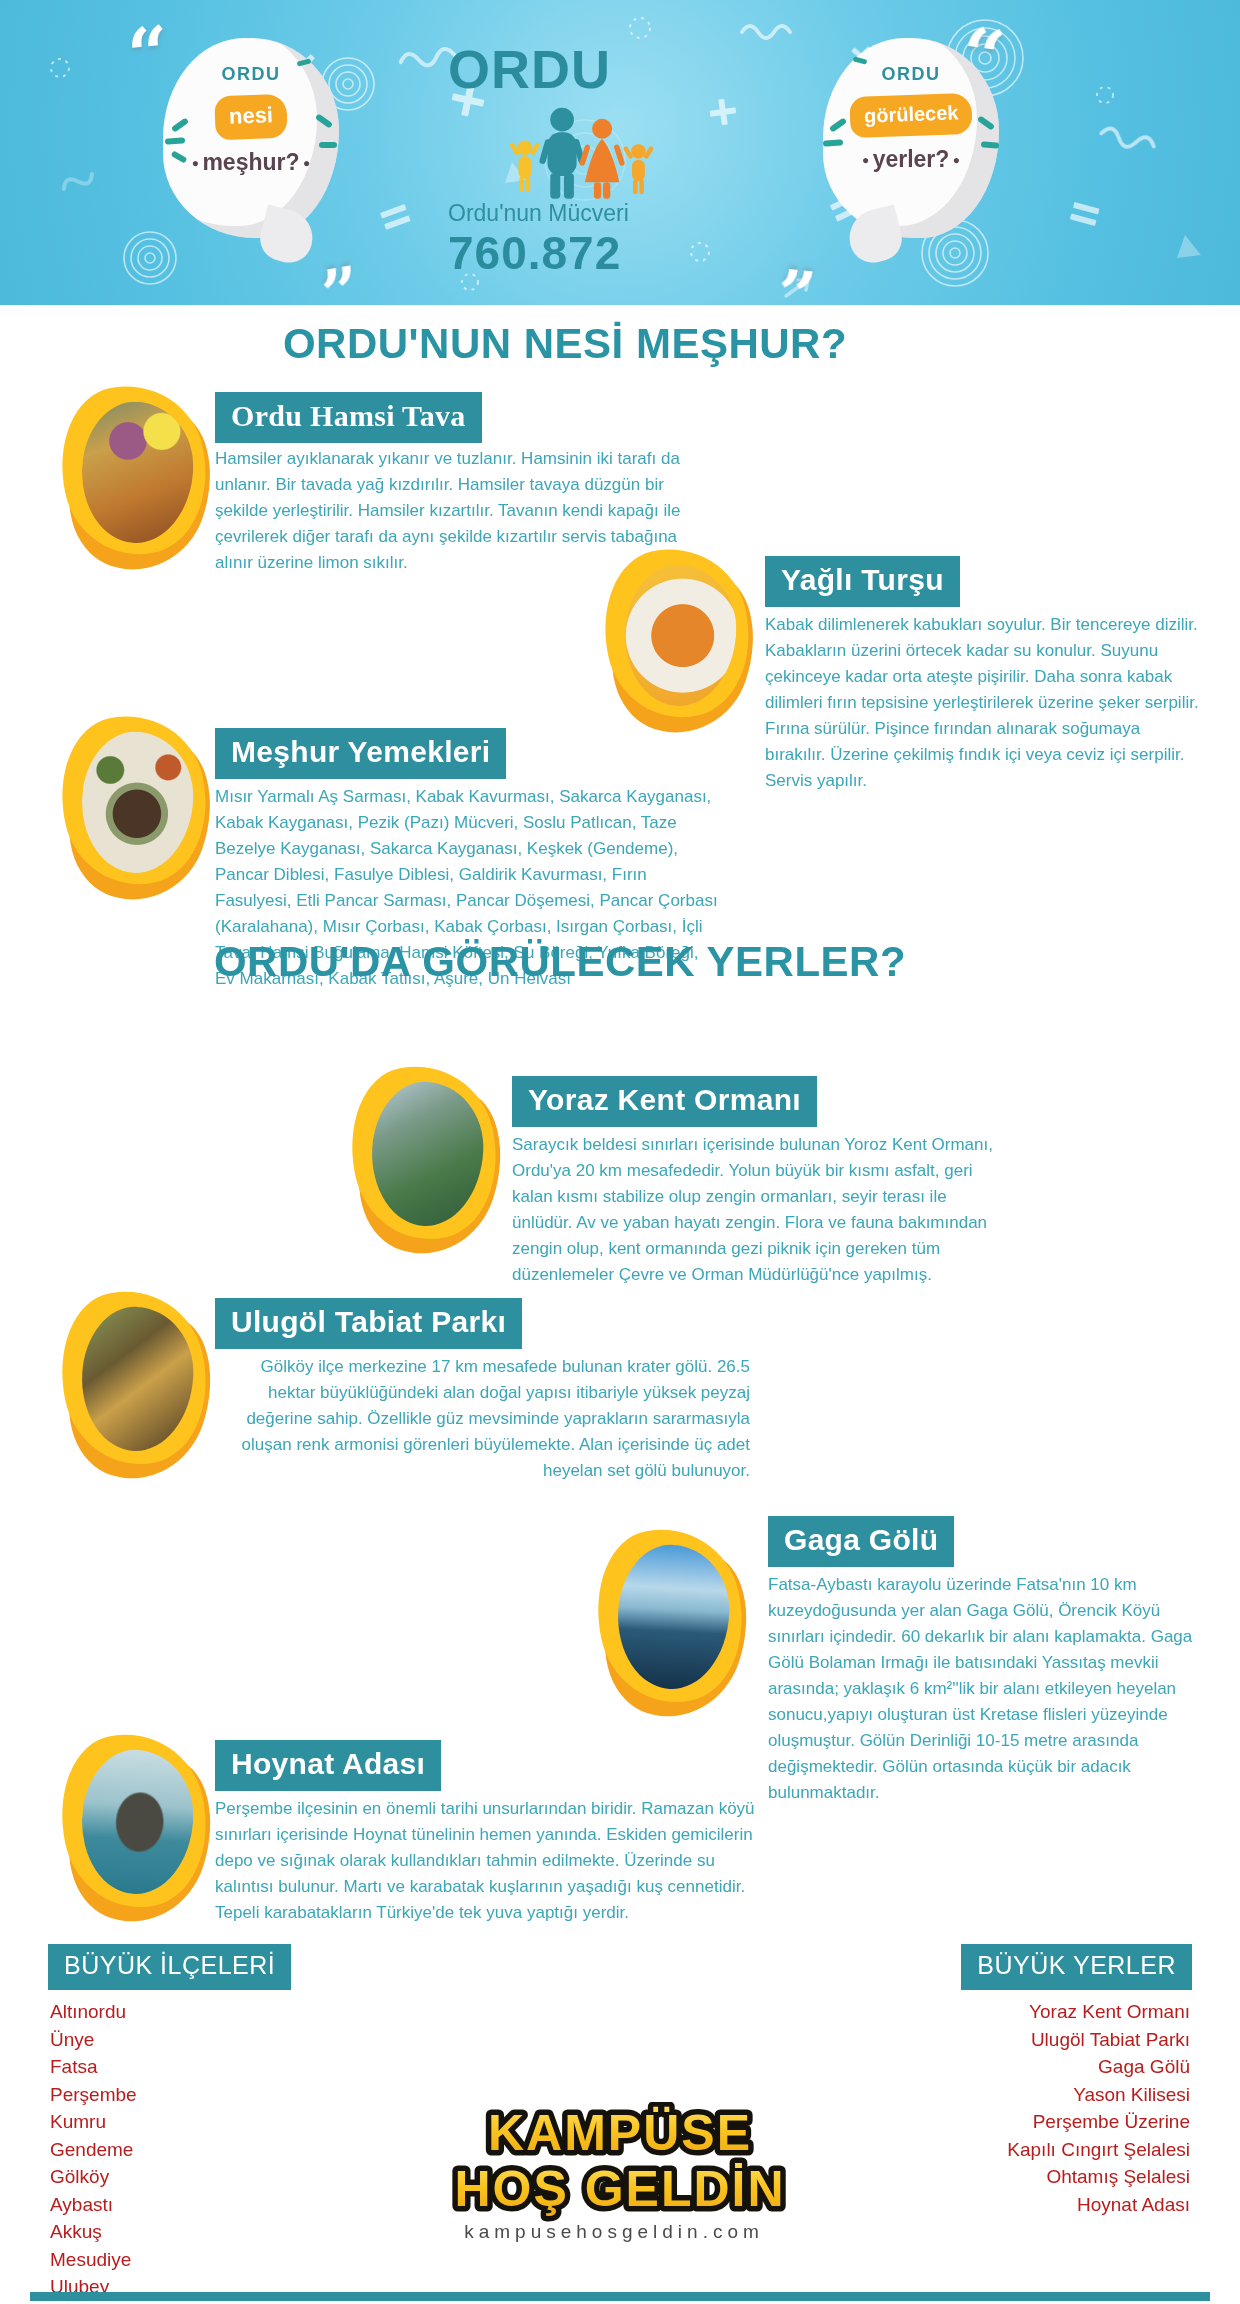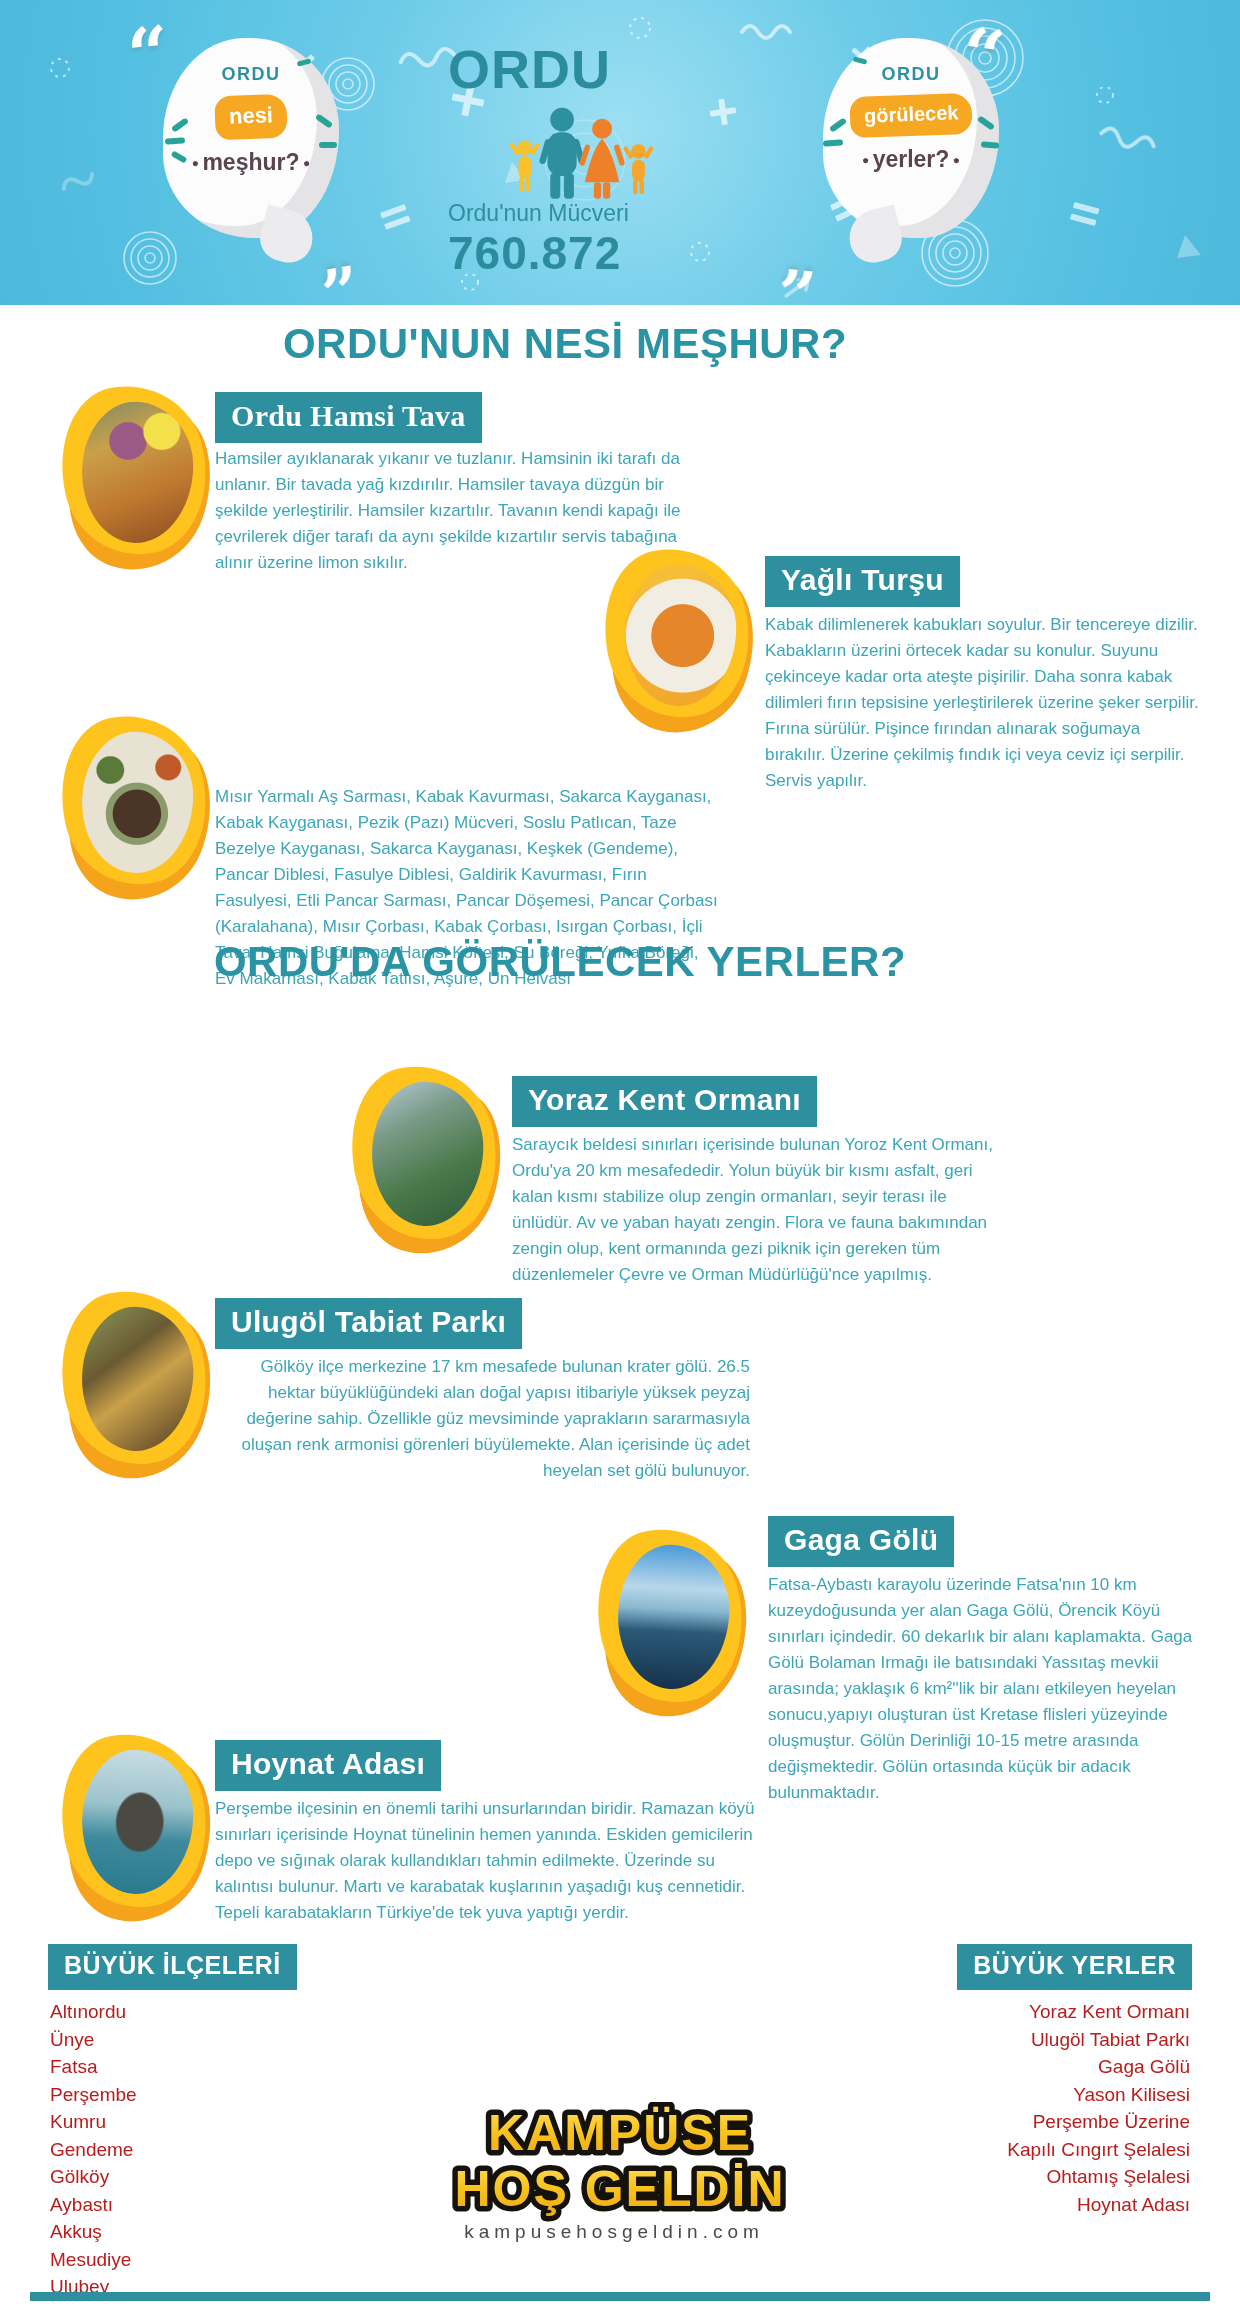--- a/index.html
+++ b/index.html
@@ -70,21 +70,21 @@
     radial-gradient(circle at 76% 24%, #c05a2a 0 9%, transparent 10%),
     radial-gradient(circle at 50% 58%, #4a3526 0 24%, #8a9a6a 25% 31%, #e8e2d2 32%);}
   .ph4{background:linear-gradient(150deg,#b8ccd8 0%,#7a9a88 30%,#4a7a4a 62%,#2f5a38 100%);}
   .ph5{background:linear-gradient(140deg,#8a9a5a 0%,#6a5a32 35%,#caa04a 55%,#4a3a22 100%);}
   .ph6{background:linear-gradient(180deg,#4a9ad8 0%,#b8d8ea 30%,#88b8d0 45%,#2a5a78 60%,#16324a 100%);}
   .ph7{background:
     radial-gradient(ellipse at 52% 50%, #4a4a42 0 28%, transparent 30%),
     linear-gradient(180deg,#c8dde2 0%,#9cc3cc 38%,#3e8a9c 62%,#2a7a8e 100%);}
   
   .foot-bar{
-    position:absolute;background:#2E8F9E;color:#fff;font-weight:700;
+    position:absolute;background:#2E8F9E;color:#fff;font-weight:400;
     font-size:25px;padding:7px 16px 10px;letter-spacing:.5px;white-space:nowrap;
   }
   .foot-list{position:absolute;color:#b91c1c;font-size:19px;line-height:27.5px;}
   .foot-list.right{text-align:right;}
   .website{
     position:absolute;left:0;top:2221px;width:1228px;text-align:center;
     color:#4a4a4a;font-size:19px;letter-spacing:5px;
   }
   .bottom-bar{position:absolute;left:30px;top:2292px;width:1180px;height:9px;background:#2E8F9E;}
   .logo-svg{position:absolute;left:398px;top:2102px;}
@@ -270,20 +270,21 @@
       <div class="photo ph2"></div>
   </div>
   <h3 class="card-title" style="left:765px;top:556px;margin:0;">Yağlı Turşu</h3>
   <p class="card-text" style="left:765px;top:612px;width:440px;margin:0;">Kabak dilimlenerek kabukları soyulur. Bir tencereye dizilir. Kabakların üzerini örtecek kadar su konulur. Suyunu çekinceye kadar orta ateşte pişirilir. Daha sonra kabak dilimleri fırın tepsisine yerleştirilerek üzerine şeker serpilir. Fırına sürülür. Pişince fırından alınarak soğumaya bırakılır. Üzerine çekilmiş fındık içi veya ceviz içi serpilir. Servis yapılır.</p>
 
   <div class="blob" style="left:62px;top:715px;width:150px;height:185px;">
     <div class="b1"></div>
       <div class="b2"></div>
       <div class="photo ph3"></div>
   </div>
+  <h3 class="card-title" style="left:215px;top:728px;margin:0;">Meşhur Yemekleri</h3>
   <p class="card-text" style="left:215px;top:784px;width:505px;margin:0;">Mısır Yarmalı Aş Sarması, Kabak Kavurması, Sakarca Kayganası, Kabak Kayganası, Pezik (Pazı) Mücveri, Soslu Patlıcan, Taze Bezelye Kayganası, Sakarca Kayganası, Keşkek (Gendeme), Pancar Diblesi, Fasulye Diblesi, Galdirik Kavurması, Fırın Fasulyesi, Etli Pancar Sarması, Pancar Döşemesi, Pancar Çorbası (Karalahana), Mısır Çorbası, Kabak Çorbası, Isırgan Çorbası, İçli Tava, Hamsi Buğulama, Hamsi Köftesi, Su Böreği, Yufka Böreği, Ev Makarnası, Kabak Tatlısı, Aşure, Un Helvası</p>
 
   <h2 class="sec-heading" style="top:938px;transform:translateX(-60px);margin:0;">ORDU'DA GÖRÜLECEK YERLER?</h2>
 
   <div class="blob" style="left:352px;top:1065px;width:150px;height:190px;">
     <div class="b1"></div>
       <div class="b2"></div>
       <div class="photo ph4"></div>
   </div>
   <h3 class="card-title" style="left:512px;top:1076px;margin:0;">Yoraz Kent Ormanı</h3>

